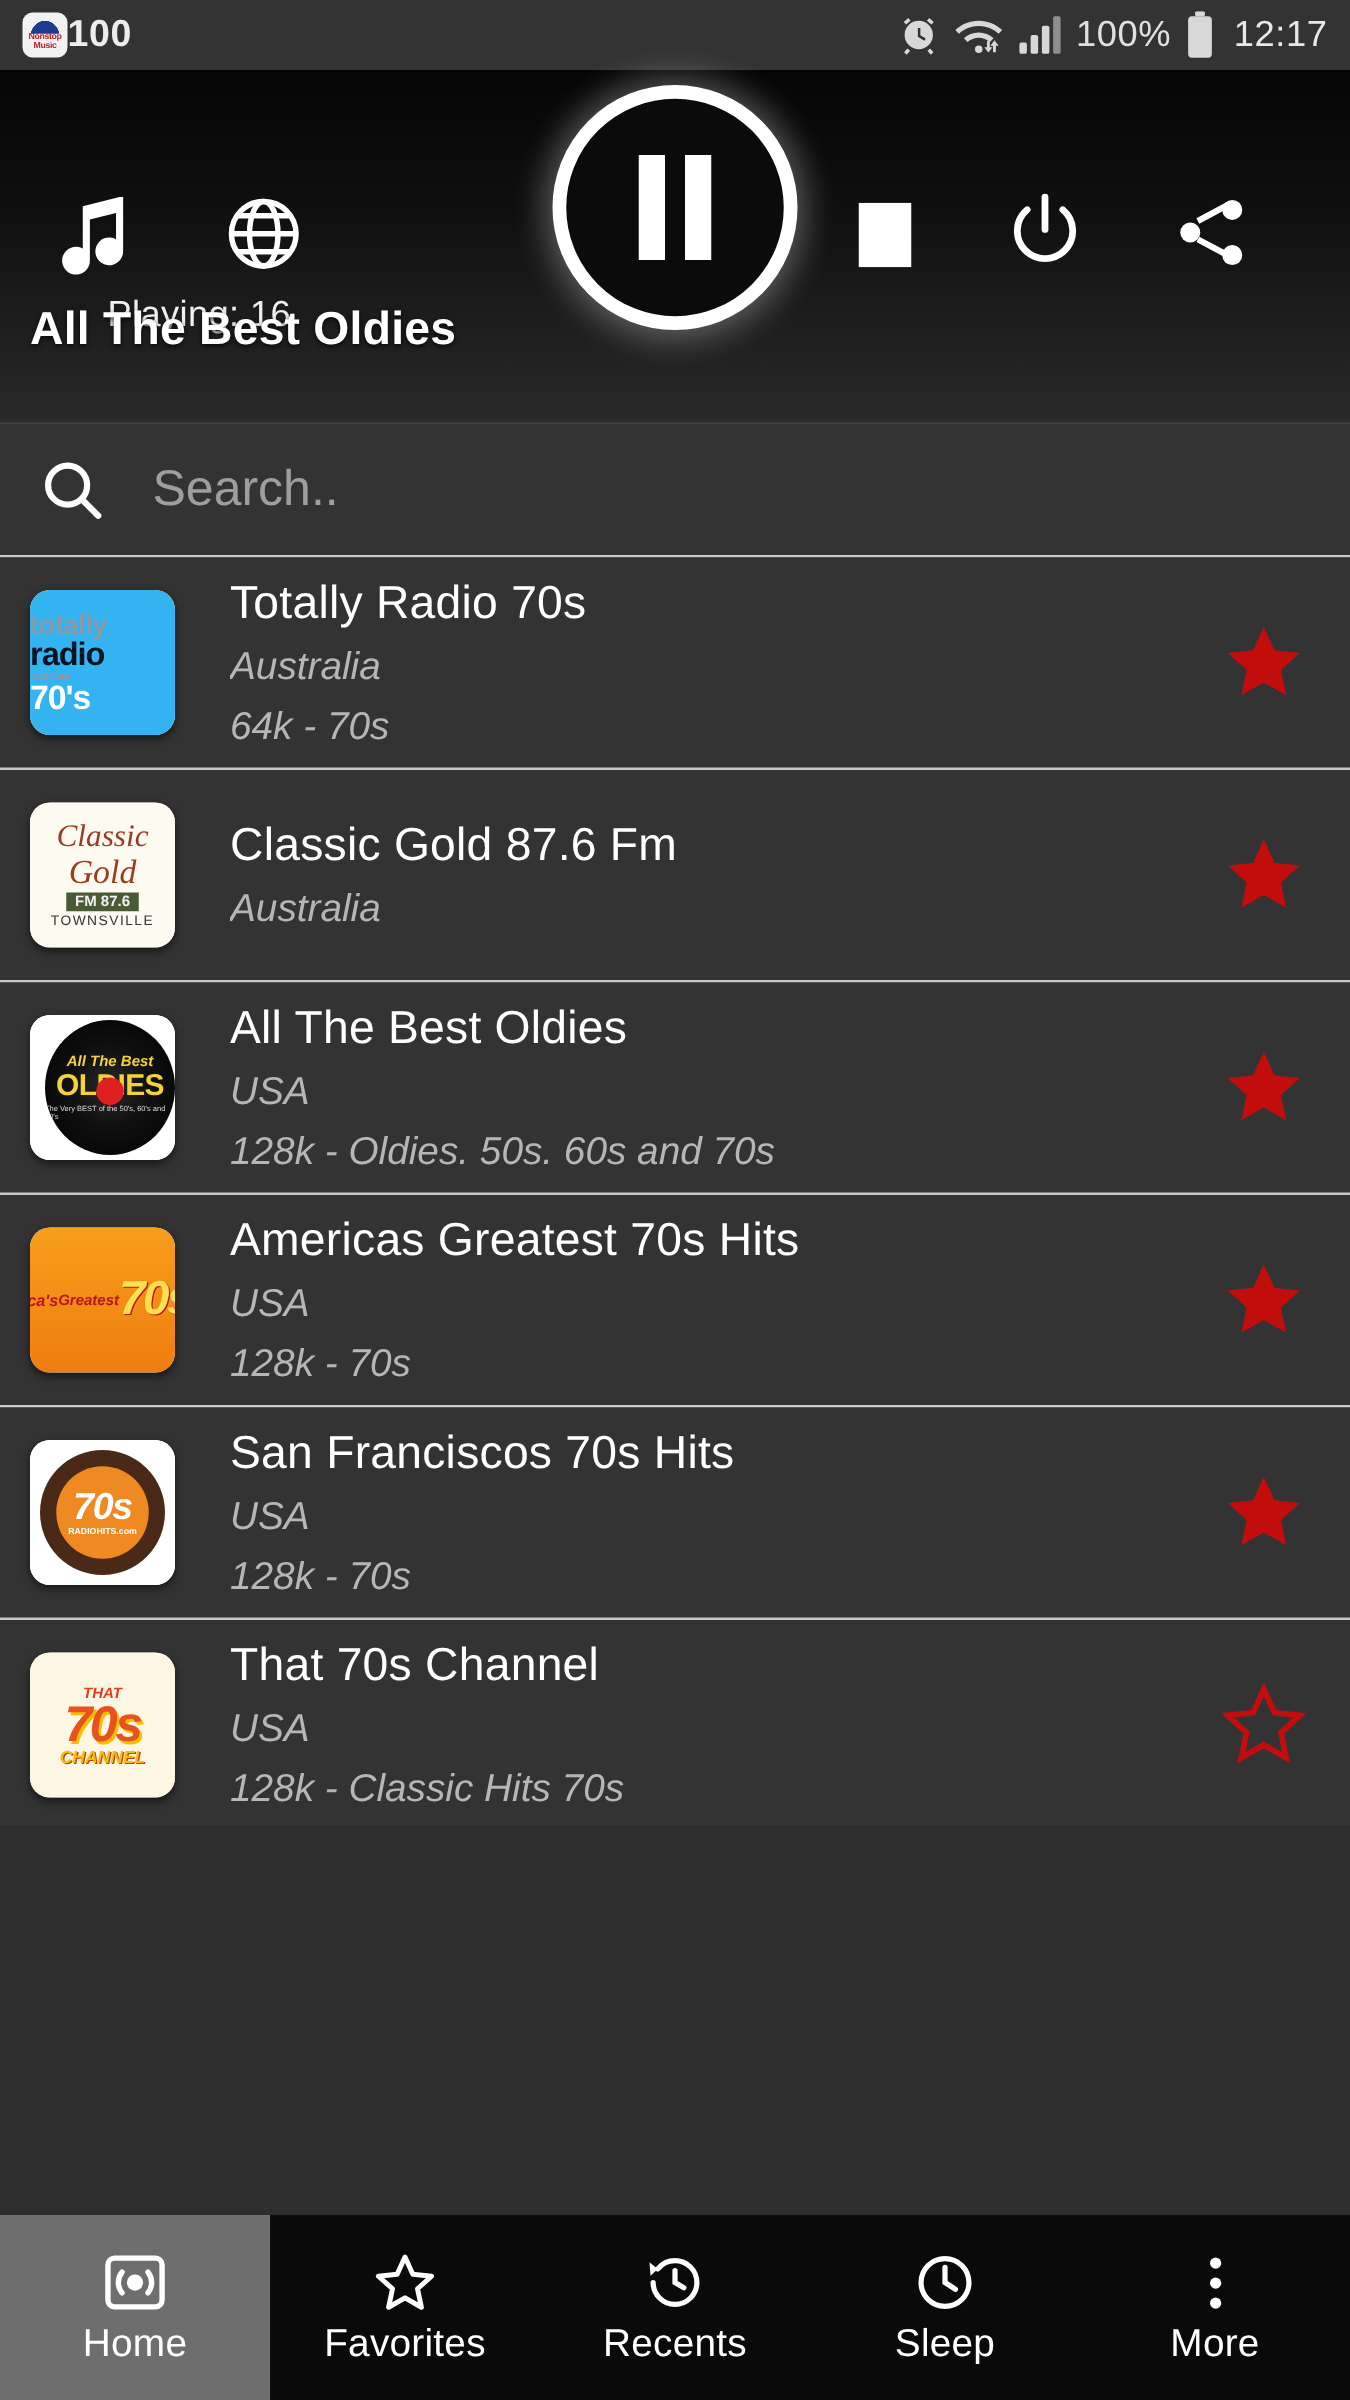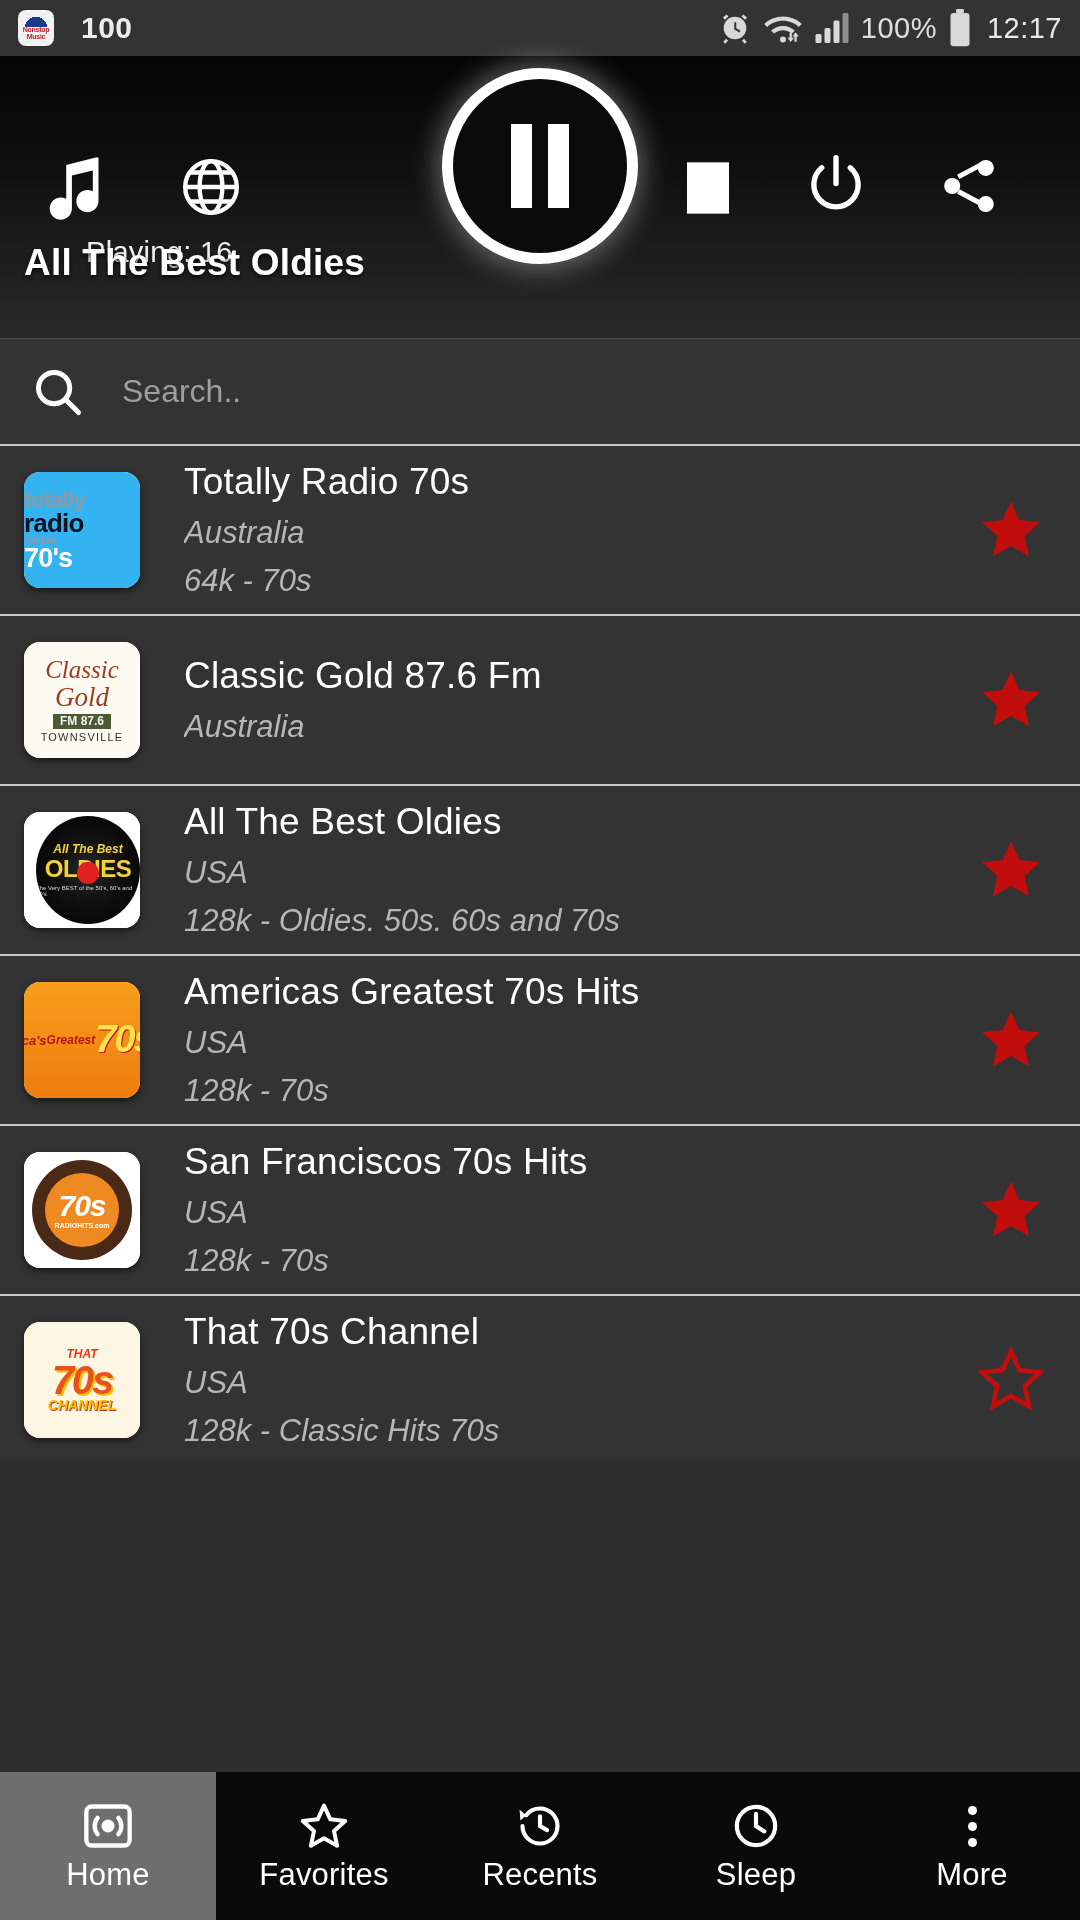--- a/index.html
+++ b/index.html
@@ -11,21 +11,21 @@
   }
   #app { position:relative; width:1080px; height:1920px; background:#2e2e2e; }
 
   
   .statusbar {
     height:56px; background:#333333;
     display:flex; align-items:center;
     padding:0 18px;
     color:#e8e8e8;
   }
-  .sb-left { display:flex; align-items:center; gap:27px; }
+  .sb-left { display:flex; align-items:center; gap:0; }
   .sb-appicon {
     width:36px; height:36px; border-radius:8px;
     background:#f2f2f2; position:relative; overflow:hidden;
     display:flex; align-items:center; justify-content:center;
     flex-direction:column; line-height:1;
   }
   .sb-appicon .arc {
     position:absolute; top:3px; left:3px; right:3px; height:14px;
     background:radial-gradient(ellipse at 50% 120%, #1b3c8c 0%, #1b3c8c 55%, transparent 56%);
     border-radius:50% 50% 0 0;
@@ -82,21 +82,21 @@
   .searchbar {
     height:108px; background:#333333;
     display:flex; align-items:center; padding:0 30px;
     border-top:1px solid #4a4a4a;
     border-bottom:2px solid #c9c9c9;
   }
   .search-icon { width:56px; display:flex; align-items:center; justify-content:center; }
   .search-input {
     flex:1; margin-left:36px; background:transparent; border:none; outline:none;
     font-family:"Liberation Sans", sans-serif;
-    font-size:32px; color:#e6e6e6;
+    font-size:40px; color:#e6e6e6;
   }
   .search-input::placeholder { color:#9e9e9e; }
 
   
   .list { position:relative; height:1014px; overflow:hidden; background:#333333; }
   .row {
     position:relative; height:170px;
     border-bottom:2px solid #c9c9c9;
     display:flex; align-items:center; padding:0 24px;
     background:#333333;

